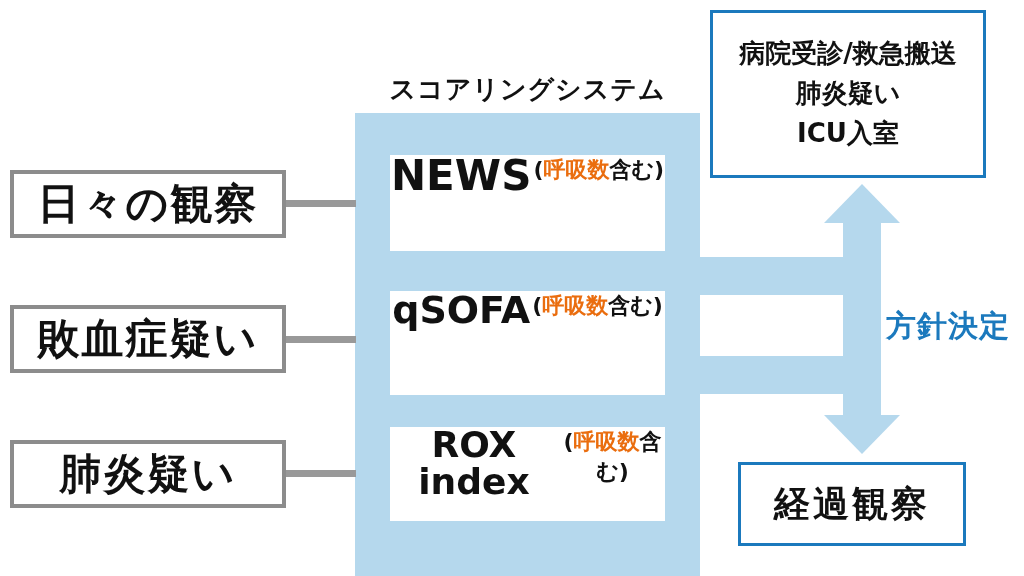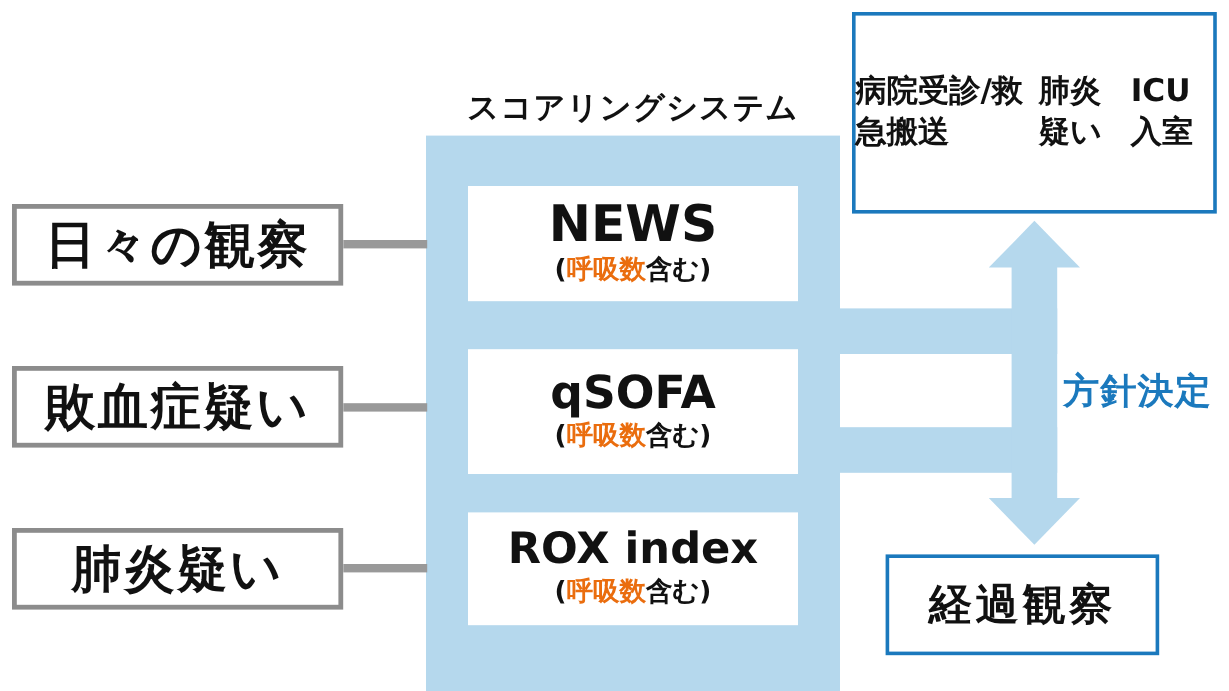--- a/index.html
+++ b/index.html
@@ -17,21 +17,21 @@
   
   .panel { left:355px; top:113px; width:345px; height:463px; background:#b5d8ed; }
   .scoring-label {
     left:345px; top:72px; width:365px; text-align:center;
     font-size:26px; font-weight:600; letter-spacing:1px; color:#111;
   }
 
   
   .score-box {
     left:390px; width:275px; background:#ffffff; text-align:center;
-    display:flex; flex-direction:column; justify-content:center; gap:2px;
+    display:flex; flex-direction:row; justify-content:center; gap:2px;
   }
   .score-box.pos-news  { top:155px; height:96px; }
   .score-box.pos-qsofa { top:291px; height:104px; }
   .score-box.pos-rox   { top:427px; height:94px; }
   .score-name { font-weight:bold; line-height:1.02; color:#111; }
   .pos-news  .score-name { font-size:42px; }
   .pos-qsofa .score-name { font-size:38px; }
   .pos-rox   .score-name { font-size:36px; }
   .score-note { font-size:22px; font-weight:bold; color:#111; }
   .orange { color:#ea6d0e; }
@@ -63,23 +63,23 @@
     border-bottom:39px solid #b5d8ed;
   }
   .arrow-down {
     left:824px; top:415px; width:0; height:0;
     border-left:38px solid transparent; border-right:38px solid transparent;
     border-top:39px solid #b5d8ed;
   }
 
   
   .outcome-top {
-    left:710px; top:10px; width:304px; height:168px;
+    left:710px; top:10px; width:276px; height:168px;
     background:#ffffff; border:3px solid #1b79bd;
-    display:flex; flex-direction:row; align-items:center; justify-content:center;
+    display:flex; flex-direction:column; align-items:center; justify-content:center;
     gap:6px;
   }
   .outcome-line { font-size:26px; font-weight:bold; color:#111; line-height:1.3; }
   .decision-label {
     left:886px; top:306px; font-size:30px; font-weight:bold;
     color:#1b79bd; letter-spacing:1px;
   }
   .outcome-bottom {
     left:738px; top:462px; width:228px; height:84px;
     background:#ffffff; border:3px solid #1b79bd;

